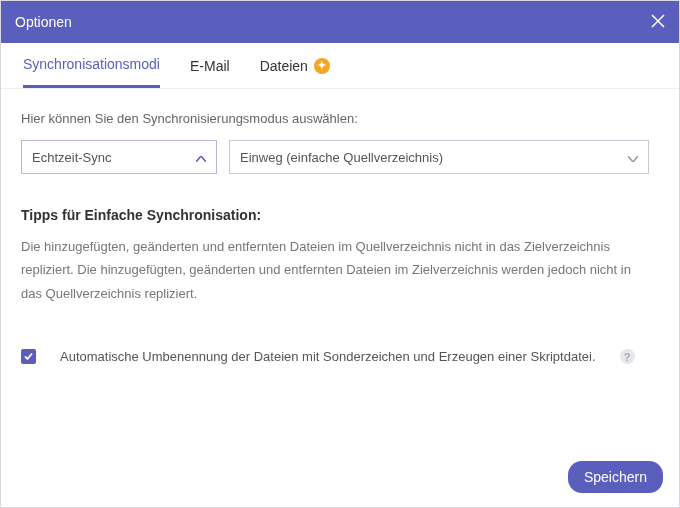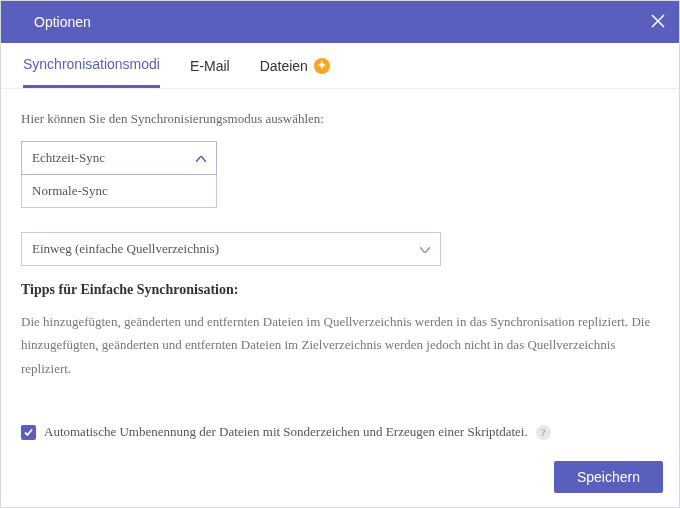--- a/index.html
+++ b/index.html
@@ -6,78 +6,78 @@
   body { font-family: "Segoe UI", Arial, sans-serif; font-size: 13px; color: #333; }
   .dialog {
     width: 680px; height: 508px; border: 1px solid #d8d8e0;
     display: flex; flex-direction: column; background: #fff;
   }
   .titlebar {
     height: 42px; background: #5a5ebc; color: #fff;
     display: flex; align-items: center; justify-content: space-between;
     padding: 0 14px; font-size: 14px;
   }
-  .title { font-size: 14px; margin-left: 19px; }
+  .title { font-size: 14px; }
   .close-btn { cursor: pointer; display:flex; align-items:center; }
   .tabs {
     display: flex; gap: 30px; padding: 0 22px; border-bottom: 1px solid #eee;
     height: 46px; align-items: center;
   }
   .tab {
     color: #333; cursor: pointer; height: 100%; display: flex; align-items: center;
     font-size: 14px; gap: 6px;
   }
   .tab.active {
     color: #5a5ebc; border-bottom: 3px solid #5a5ebc;
   }
   .plus-badge {
     width: 16px; height: 16px; background: #f5a623; border-radius: 50%;
     display: inline-flex; align-items: center; justify-content: center;
     color: #fff; font-size: 11px; font-weight: bold;
   }
-  .content { padding: 22px 26px 0 20px; flex: 1; color: #666; font-family: Liberation Serif, serif; }
+  .content { padding: 22px 26px 0 20px; flex: 1; color: #666; }
   .intro { margin-bottom: 14px; color: #666; font-size: 13px; }
-  .row { display: flex; gap: 24px; align-items: flex-start; flex-direction: column; }
+  .row { display: flex; gap: 12px; align-items: center; }
   .select {
     border: 1px solid #c9c9d6; height: 34px; display: flex; align-items: center;
     justify-content: space-between; padding: 0 10px; cursor: pointer; color: #555;
     font-size: 13px; background: #fff;
   }
   .select.mode { width: 196px; border-color: #b6b6e0; }
   .select.direction { width: 420px; }
   .chev { color: #999; }
   .chev.open { color: #5a5ebc; }
   .dropdown-panel {
     width: 196px; border: 1px solid #c9c9d6; border-top: none;
     padding: 8px 10px; font-size: 13px; color: #555; background: #fff;
   }
   .tips-heading {
-    margin-top: 16px; font-weight: 600; font-size: 14px; color: #333;
+    margin-top: 33px; font-weight: 600; font-size: 14px; color: #333;
     margin-bottom: 12px;
   }
   .tips-body { font-size: 13px; line-height: 1.8; color: #777; }
   .checkbox-row {
-    margin-top: 44px; display: flex; align-items: center; gap: 8px;
+    margin-top: 44px; display: flex; align-items: center; gap: 24px;
     font-size: 13px; color: #555;
   }
   .checkbox {
     width: 15px; height: 15px; background: #5a5ebc; border-radius: 2px;
     display: inline-flex; align-items: center; justify-content: center;
   }
   .help-icon {
     width: 15px; height: 15px; border-radius: 50%; background: #e6e6ec;
     display: inline-flex; align-items: center; justify-content: center;
     color: #aaa; font-size: 11px; font-weight: bold;
   }
   .footer {
     padding: 12px 16px 14px; display: flex; justify-content: flex-end;
   }
   .save-btn {
-    background: #5a5ebc; color: #fff; border: none; padding: 8px 23px;
-    font-size: 14px; cursor: pointer; border-radius: 2px;
+    background: #5a5ebc; color: #fff; border: none; padding: 8px 16px;
+    font-size: 14px; cursor: pointer; border-radius: 14px;
   }
 </style>
 </head>
 <body>
 
 <div class="dialog">
 
   <div class="titlebar">
     <span class="title">Optionen</span>
     <span class="close-btn">
@@ -108,37 +108,34 @@
     <div class="row">
       <div>
         <div class="select mode">
           <span>Echtzeit-Sync</span>
           <span class="chev open">
             <svg width="10" height="6" viewBox="0 0 10 6">
                 <path d="M0 6 L5 0 L10 6" fill="none" stroke="#5a5ebc" stroke-width="1.5"></path>
               </svg>
           </span>
         </div>
-        <div class="dropdown-panel">
-          <div>Normale-Sync</div>
-        </div>
       </div>
 
       <div class="select direction">
         <span>Einweg (einfache Quellverzeichnis)</span>
         <span class="chev">
           <svg width="10" height="6" viewBox="0 0 10 6">
               <path d="M0 0 L5 6 L10 0" fill="none" stroke="#999" stroke-width="1.5"></path>
             </svg>
         </span>
       </div>
     </div>
 
     <div class="tips-heading">Tipps für Einfache Synchronisation:</div>
-    <div class="tips-body">Die hinzugefügten, geänderten und entfernten Dateien im Quellverzeichnis werden in das Synchronisation repliziert. Die hinzugefügten, geänderten und entfernten Dateien im Zielverzeichnis werden jedoch nicht in das Quellverzeichnis repliziert.</div>
+    <div class="tips-body">Die hinzugefügten, geänderten und entfernten Dateien im Quellverzeichnis nicht in das Zielverzeichnis repliziert. Die hinzugefügten, geänderten und entfernten Dateien im Zielverzeichnis werden jedoch nicht in das Quellverzeichnis repliziert.</div>
 
     <div class="checkbox-row">
       <span class="checkbox">
         <svg width="11" height="11" viewBox="0 0 11 11">
             <path d="M2 5.5 L4.5 8 L9 2.5" stroke="#fff" stroke-width="1.8" fill="none"></path>
           </svg>
       </span>
       <span>Automatische Umbenennung der Dateien mit Sonderzeichen und Erzeugen einer Skriptdatei.</span>
       <span class="help-icon">?</span>
     </div>

